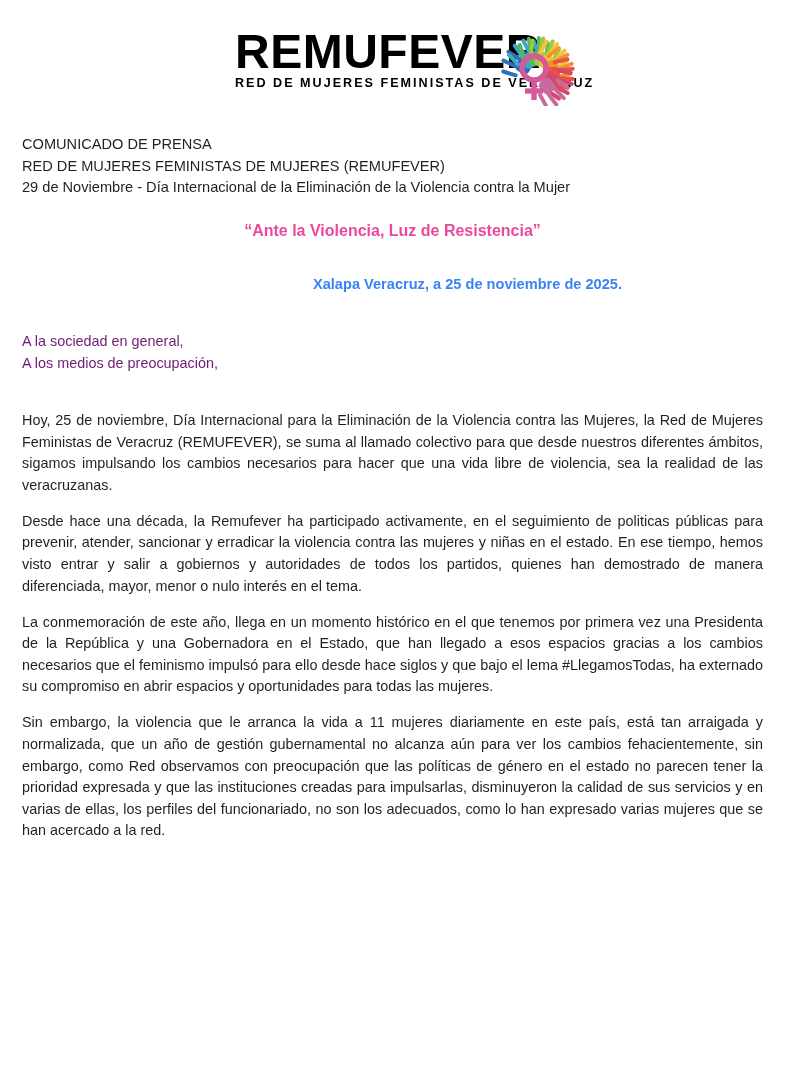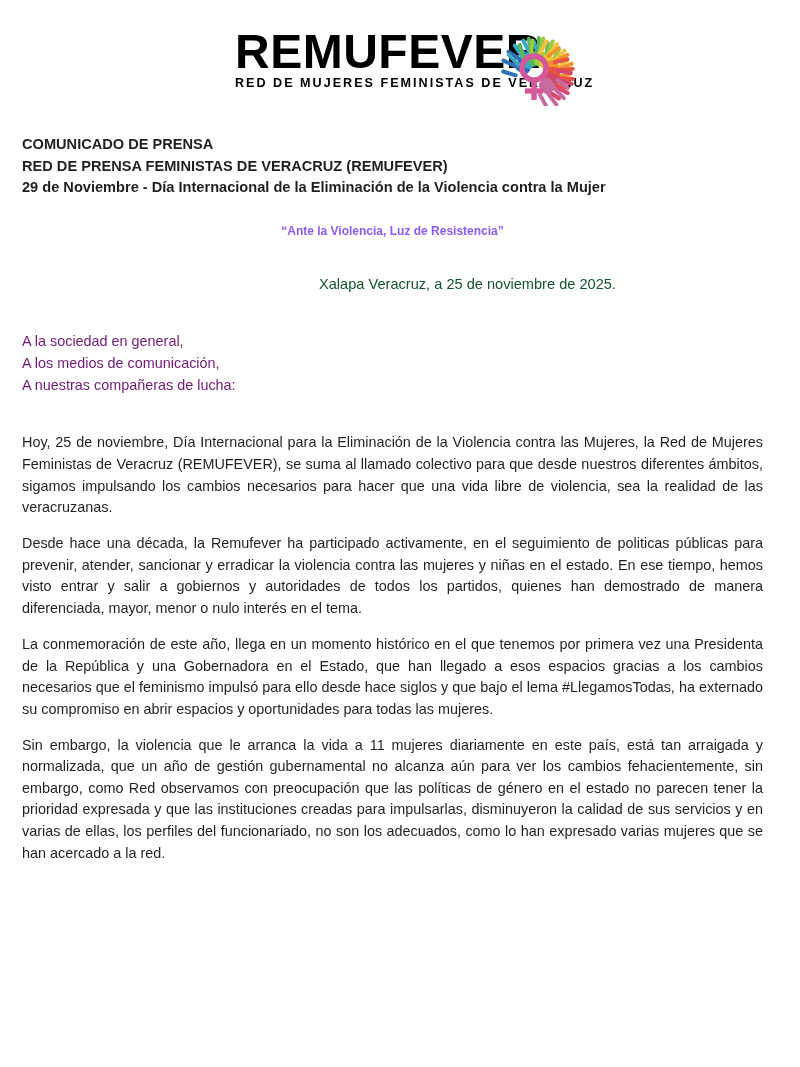--- a/index.html
+++ b/index.html
@@ -69,45 +69,45 @@
 
   
   .doc-body {
     position: absolute;
     left: 22px;
     top: 0;
     width: 741px;
   }
   .head-block {
     margin-top: 134px;
-    font-weight: 700;
+    font-weight: 400;
     font-size: 14.6px;
     line-height: 21.5px;
     color: #231f20;
     text-align: left;
   }
   .head-block .hline { white-space: nowrap; }
 
   .slogan {
     margin-top: 22px;
     text-align: center;
     font-weight: 700;
-    font-size: 12px;
+    font-size: 16px;
     line-height: 20px;
-    color: #8b5cf6;
+    color: #ec4899;
   }
 
   .dateline {
     margin-top: 33px;
     text-align: center;
     padding-left: 150px;
-    font-weight: 400;
+    font-weight: 700;
     font-size: 14.6px;
     line-height: 20px;
-    color: #14532d;
+    color: #3b82f6;
   }
 
   .salutation {
     margin-top: 36px;
     font-weight: 400;
     font-size: 14.4px;
     line-height: 22.3px;
     color: #701a75;
   }
   .salutation div { white-space: nowrap; }
@@ -228,32 +228,31 @@
 
       <div class="logo-wordmark">REMUFEVER</div>
       <div class="logo-tagline">RED DE MUJERES FEMINISTAS DE VERACRUZ</div>
     </div>
   </div>
 
   <div class="doc-body">
 
     <div class="head-block">
       <div class="hline">COMUNICADO DE PRENSA</div>
-      <div class="hline">RED DE PRENSA FEMINISTAS DE VERACRUZ (REMUFEVER)</div>
+      <div class="hline">RED DE MUJERES FEMINISTAS DE MUJERES (REMUFEVER)</div>
       <div class="hline">29 de Noviembre - Día Internacional de la Eliminación de la Violencia contra la Mujer</div>
     </div>
 
     <div class="slogan">“Ante la Violencia, Luz de Resistencia”</div>
 
     <div class="dateline">Xalapa Veracruz, a 25 de noviembre de 2025.</div>
 
     <div class="salutation">
       <div>A la sociedad en general,</div>
-      <div>A los medios de comunicación,</div>
-      <div>A nuestras compañeras de lucha:</div>
+      <div>A los medios de preocupación,</div>
     </div>
 
     <p class="para first">Hoy, 25 de noviembre, Día Internacional para la Eliminación de la Violencia contra las Mujeres, la Red de Mujeres Feministas de Veracruz (REMUFEVER), se suma al llamado colectivo para que desde nuestros diferentes ámbitos, sigamos impulsando los cambios necesarios para hacer que una vida libre de violencia, sea la realidad de las veracruzanas.</p>
     <p class="para">Desde hace una década, la Remufever ha participado activamente, en el seguimiento de politicas públicas para prevenir, atender, sancionar y erradicar la violencia contra las mujeres y niñas en el estado. En ese tiempo, hemos visto entrar y salir a gobiernos y autoridades de todos los partidos, quienes han demostrado de manera diferenciada, mayor, menor o nulo interés en el tema.</p>
     <p class="para">La conmemoración de este año, llega en un momento histórico en el que tenemos por primera vez una Presidenta de la República y una Gobernadora en el Estado, que han llegado a esos espacios gracias a los cambios necesarios que el feminismo impulsó para ello desde hace siglos y que bajo el lema #LlegamosTodas, ha externado su compromiso en abrir espacios y oportunidades para todas las mujeres.</p>
     <p class="para">Sin embargo, la violencia que le arranca la vida a 11 mujeres diariamente en este país, está tan arraigada y normalizada, que un año de gestión gubernamental no alcanza aún para ver los cambios fehacientemente, sin embargo, como Red observamos con preocupación que las políticas de género en el estado no parecen tener la prioridad expresada y que las instituciones creadas para impulsarlas, disminuyeron la calidad de sus servicios y en varias de ellas, los perfiles del funcionariado, no son los adecuados, como lo han expresado varias mujeres que se han acercado a la red.</p>
 
   </div>
 </div>
 

